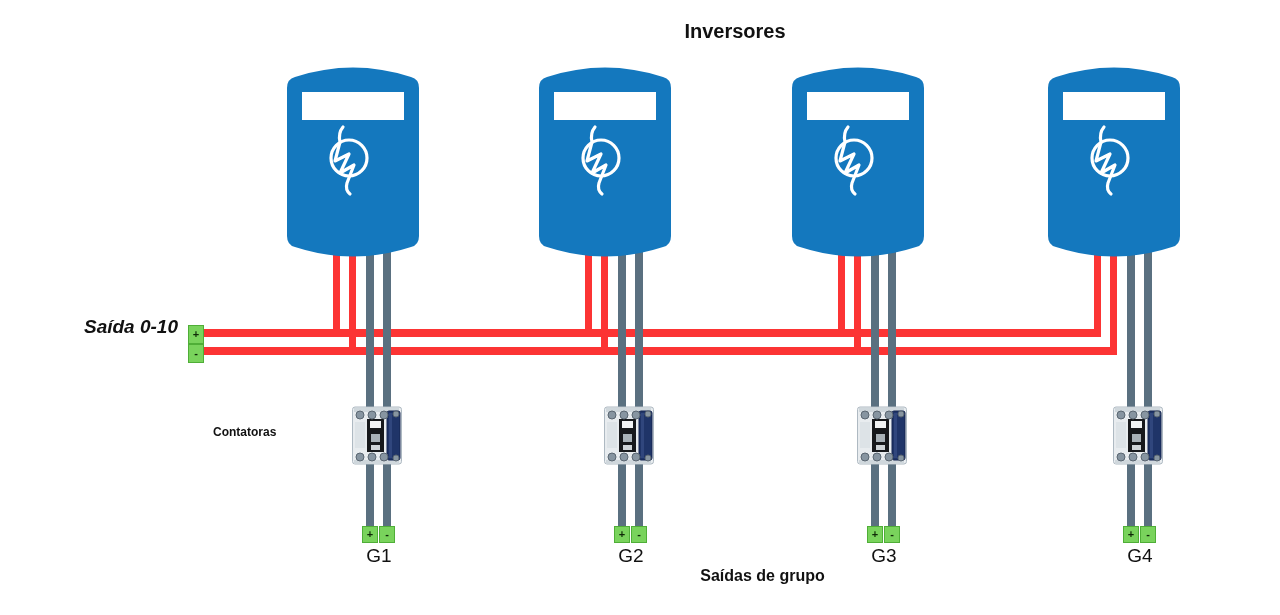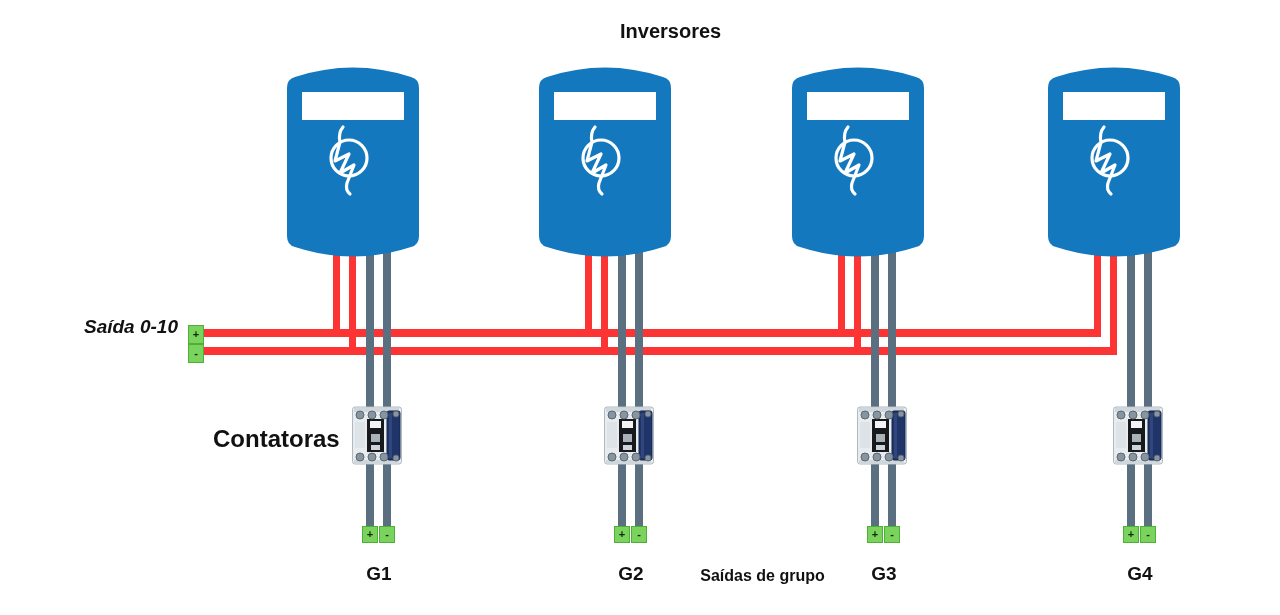--- a/index.html
+++ b/index.html
@@ -5,26 +5,26 @@
   html,body{margin:0;padding:0;}
   body{
     width:1280px;height:615px;position:relative;overflow:hidden;
     background:#ffffff;
     font-family:"Liberation Sans","DejaVu Sans",sans-serif;
     color:#111111;
   }
   .abs{position:absolute;}
 
   
-  .diagram-title{left:620px;top:20px;width:230px;
+  .diagram-title{left:620px;top:20px;width:230px;text-align:center;
     font-size:20px;font-weight:bold;}
   .controller-label{left:10px;top:315px;width:168px;text-align:right;
     font-size:19px;font-weight:bold;line-height:23px;font-style:italic;}
   .contactors-label{left:213px;top:425px;width:122px;text-align:left;
-    font-size:24px;font-weight:bold;}
+    font-size:12px;font-weight:bold;}
   .groups-label{left:640px;top:567px;width:245px;text-align:center;
     font-size:16px;font-weight:bold;}
 
   
   .bus{height:8px;background:var(--wire_red);z-index:1;}
   .bus-plus{left:203px;top:329px;width:898px;}
   .bus-minus{left:203px;top:347px;width:914px;}
 
   
   .terminal{
@@ -54,22 +54,22 @@
   .wire.gray{width:8px;background:var(--wire_gray);z-index:2;}
   .wire.gy1{left:81px;height:276px;}
   .wire.gy2{left:98px;height:276px;}
 
   .contactor{position:absolute;left:66px;top:402px;width:52px;height:68px;z-index:4;}
 
   .grp-terminal{position:absolute;top:526px;width:16px;height:17px;line-height:15px;}
   .t-plus{left:77px;}
   .t-minus{left:94px;}
 
-  .group-label{position:absolute;left:59px;top:563px;width:70px;text-align:center;
-    font-size:19px;font-weight:bold;z-index:4;}
+  .group-label{position:absolute;left:59px;top:545px;width:70px;text-align:center;
+    font-size:19px;font-weight:normal;z-index:4;}
 </style>
 </head>
 <body>
 
 <div class="abs diagram-title">Inversores</div>
 
 <div class="abs controller-label">
   <div>Saída 0-10</div>
 </div>
 

